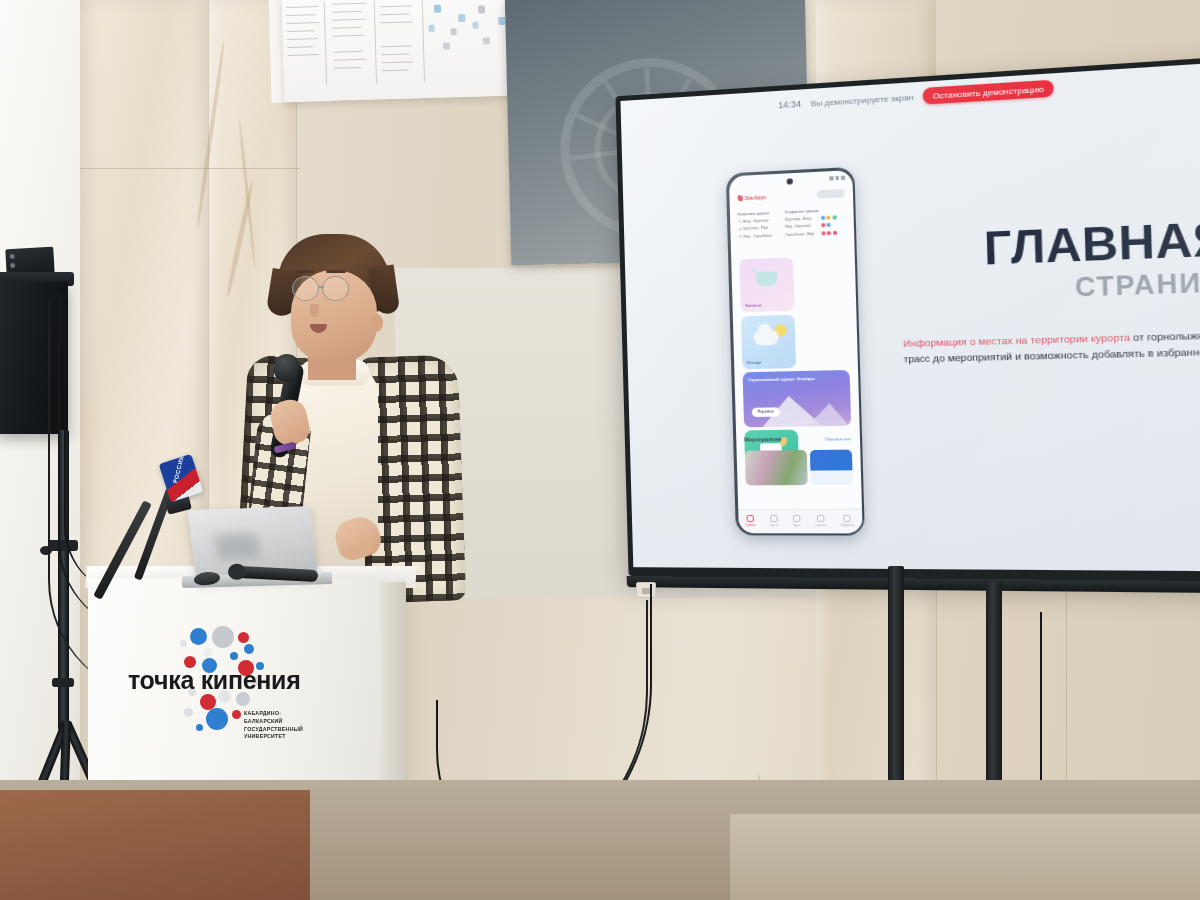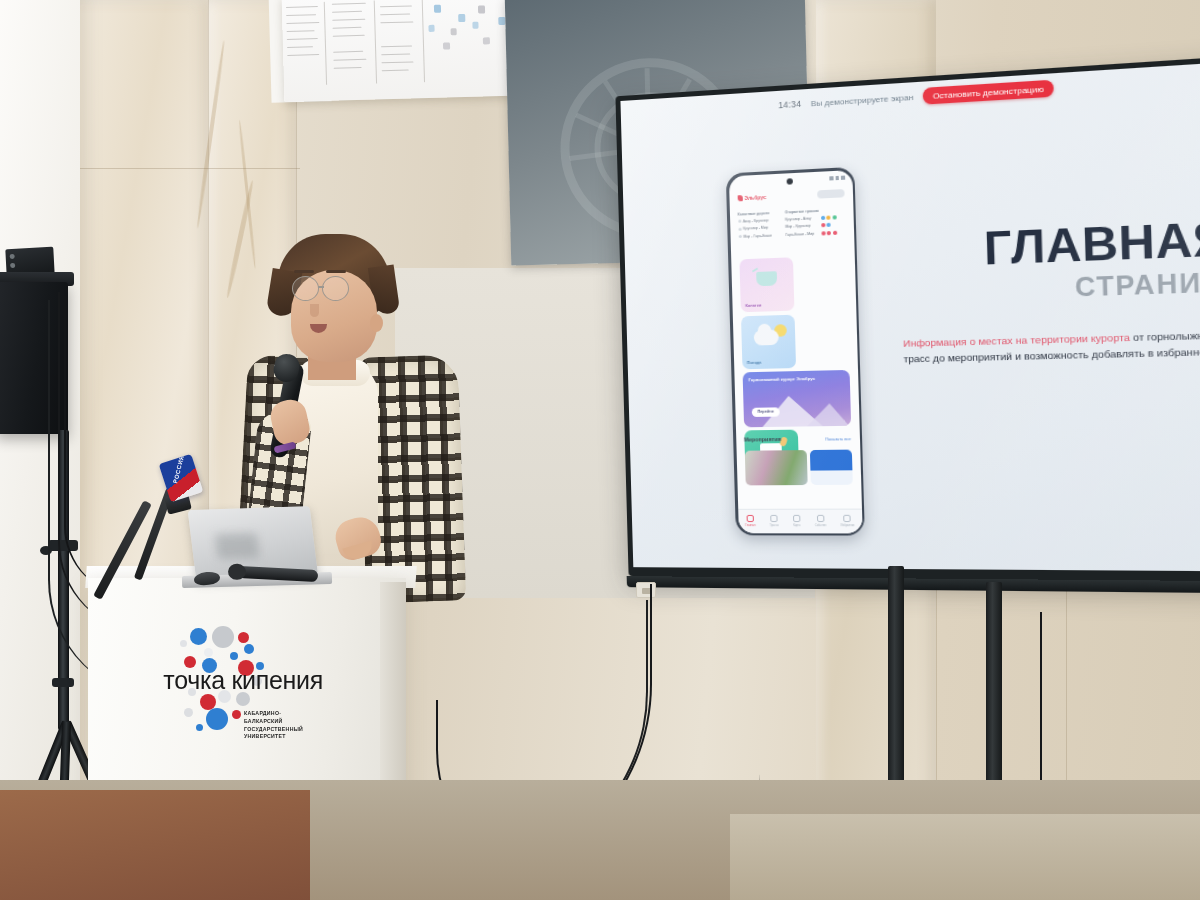--- a/index.html
+++ b/index.html
@@ -265,23 +265,22 @@
   }
   .podium-edge {
     position:absolute; left:380px; top:582px; width:26px; height:316px;
     background: linear-gradient(90deg,#e4e1d9,#cfcabf);
   }
   .logo-wrap { position:absolute; left:34px; top:48px; width:200px; }
   .logo-dots { position:relative; width:160px; height:110px; margin-left:22px; }
   .logo-dots i { position:absolute; border-radius:50%; display:block; }
   .logo-txt {
     position:absolute; left:6px; top:40px; width:195px;
-    font-size:25px; font-weight:400; color:#1a1a1a; letter-spacing:-.3px;
+    font-size:25px; font-weight:700; color:#1a1a1a; letter-spacing:-.3px;
     font-family:"Liberation Sans", sans-serif;
-    text-align:right;
   }
   .logo-sub {
     position:absolute; left:122px; top:84px; width:80px;
     font-size:5.2px; line-height:1.5; color:#1f1f1f; font-weight:700; letter-spacing:.3px;
   }
 
   
   .laptop-screen {
     position:absolute; left:192px; top:508px; width:122px; height:72px;
     background: linear-gradient(168deg,#e8e9ea,#cfd1d3 55%,#b9bcbe);

